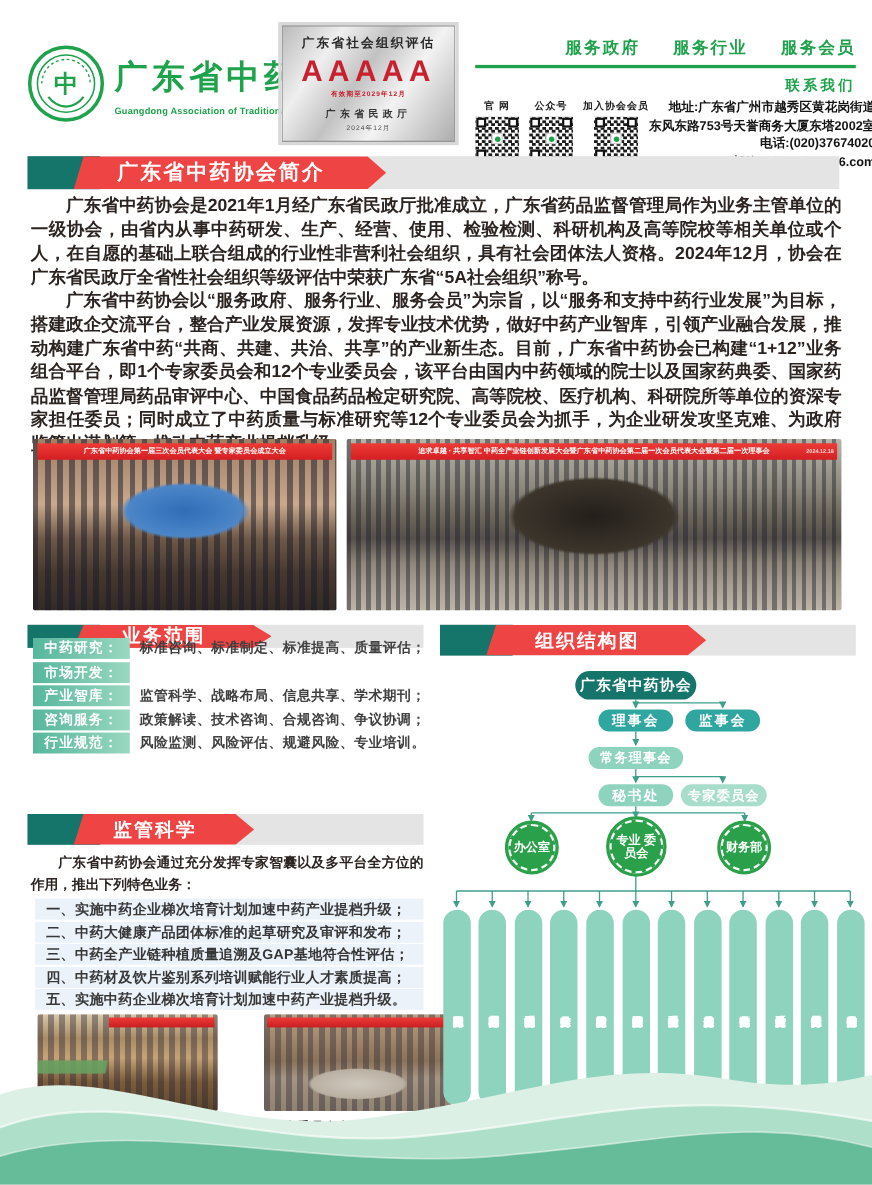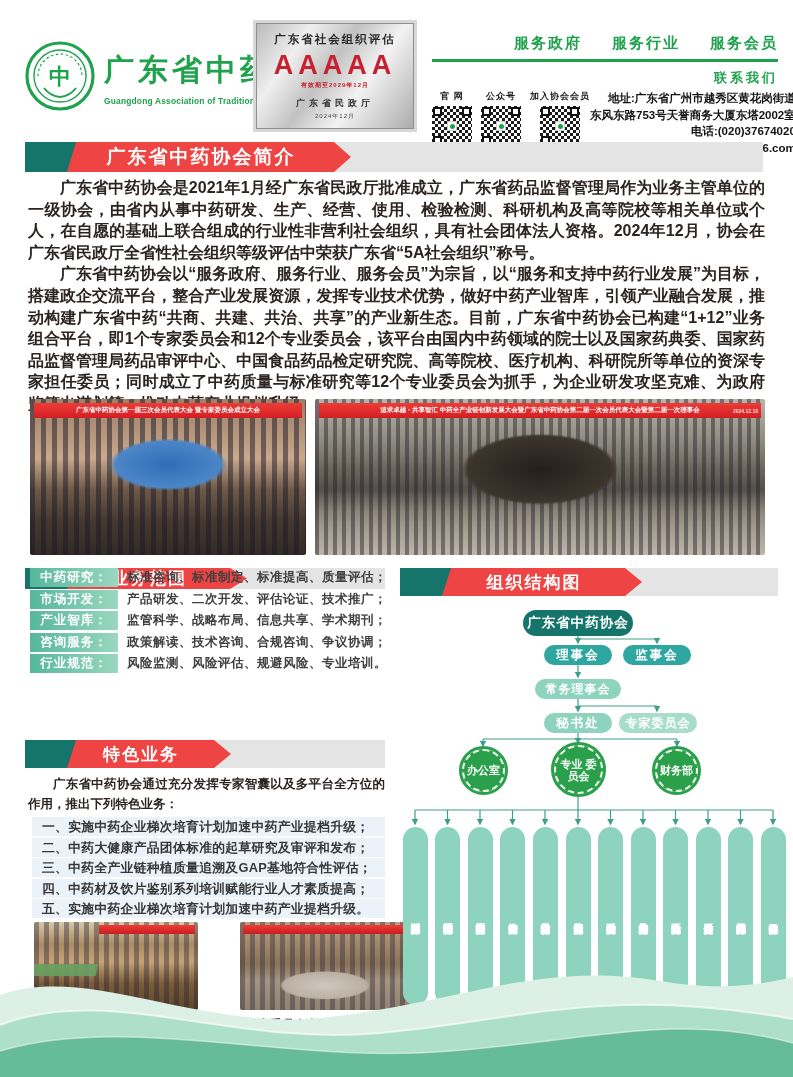--- a/index.html
+++ b/index.html
@@ -54,21 +54,21 @@
   .photo2{flex:1;background:
       radial-gradient(ellipse 120px 55px at 50% 45%,#241f1a 0%,#3b352c 60%,rgba(59,53,44,0) 65%),
       repeating-linear-gradient(90deg,rgba(30,30,45,.45) 0 4px,rgba(30,30,45,0) 4px 9px),
       linear-gradient(180deg,#b8b4a8 0%,#8d897c 28%,#6a6458 46%,#55504a 58%,#8c8578 72%,#a59d90 84%,#bdb5a6 100%);}
   .photo-banner{position:absolute;left:4px;right:4px;top:4px;height:15px;background:linear-gradient(180deg,#ef3b36,#d31f23);
       color:#fff;font-size:6.5px;font-weight:bold;display:flex;align-items:center;justify-content:center;white-space:nowrap;overflow:hidden;}
   .photo-banner .bdate{position:absolute;right:3px;font-size:5px;color:#ffd9d9;}
   
   .scope-banner{left:25px;top:568px;width:360px;height:21px;}
   .scope-banner .green{width:188px;font-size:17px;}
-  .scope-rows{position:absolute;left:30px;top:568px;width:356px;}
+  .scope-rows{position:absolute;left:30px;top:580px;width:356px;}
   .srow{display:flex;align-items:center;height:19px;margin-bottom:2.5px;}
   .stag{width:88px;height:19px;flex:none;background:linear-gradient(90deg,#56b79c,#9ad7c0);
         color:#fff;font-size:12.5px;font-weight:bold;display:flex;align-items:center;justify-content:center;letter-spacing:1px;margin-right:9px;}
   .sdesc{font-size:12.5px;font-weight:bold;color:#404040;white-space:nowrap;letter-spacing:.5px;}
   .snote{position:absolute;left:36px;top:716px;font-size:12.5px;font-weight:bold;color:#333;letter-spacing:.5px;}
   
   .special-banner{left:25px;top:740px;width:360px;height:28px;}
   .special-banner .green{width:172px;font-size:17px;}
   .special-intro{position:absolute;left:28px;top:775px;width:357px;font-size:12.5px;font-weight:bold;line-height:19.5px;text-indent:2em;text-align:justify;color:#2b2421;}
   .special-items{position:absolute;left:32px;top:817px;width:353px;}
@@ -202,38 +202,37 @@
   <div class="banner scope-banner">
     <div class="green">业务范围</div>
   </div>
   <div class="scope-rows">
     <div class="srow">
       <span class="stag">中药研究：</span>
       <span class="sdesc">标准咨询、标准制定、标准提高、质量评估；</span>
     </div>
     <div class="srow">
       <span class="stag">市场开发：</span>
-      <span class="sdesc">产品研发、二次开发、评估论证、技术推广；</span>
     </div>
     <div class="srow">
       <span class="stag">产业智库：</span>
       <span class="sdesc">监管科学、战略布局、信息共享、学术期刊；</span>
     </div>
     <div class="srow">
       <span class="stag">咨询服务：</span>
       <span class="sdesc">政策解读、技术咨询、合规咨询、争议协调；</span>
     </div>
     <div class="srow">
       <span class="stag">行业规范：</span>
       <span class="sdesc">风险监测、风险评估、规避风险、专业培训。</span>
     </div>
   </div>
 
   <div class="banner special-banner">
-    <div class="green">特色业务</div>
+    <div class="green">监管科学</div>
   </div>
   <div class="special-intro">广东省中药协会通过充分发挥专家智囊以及多平台全方位的作用，推出下列特色业务：</div>
   <div class="special-items">
     <div class="sitem">一、实施中药企业梯次培育计划加速中药产业提档升级；</div>
     <div class="sitem">二、中药大健康产品团体标准的起草研究及审评和发布；</div>
     <div class="sitem">三、中药全产业链种植质量追溯及GAP基地符合性评估；</div>
     <div class="sitem">四、中药材及饮片鉴别系列培训赋能行业人才素质提高；</div>
     <div class="sitem">五、实施中药企业梯次培育计划加速中药产业提档升级。</div>
   </div>
 

